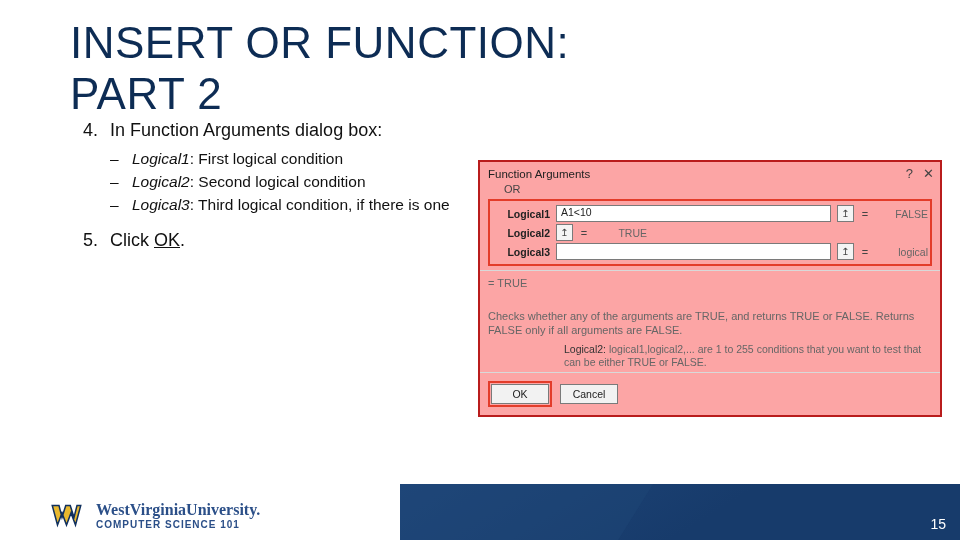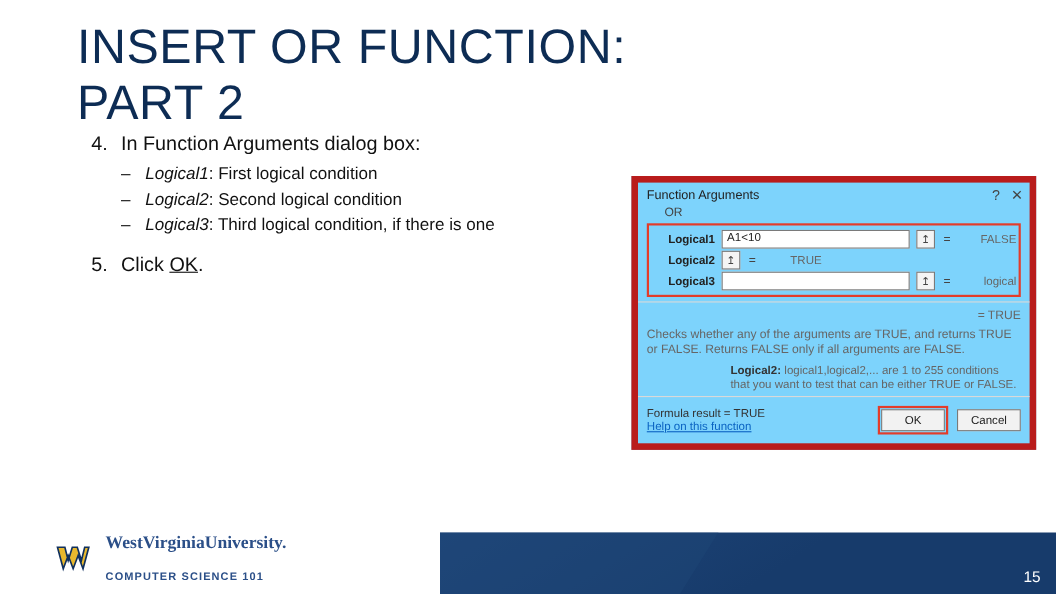--- a/index.html
+++ b/index.html
@@ -7,54 +7,54 @@
   .slide { width:960px; height:540px; position:relative; }
   .title { position:absolute; left:70px; top:18px; font-size:44px; font-weight:400; color:#0d2c54; letter-spacing:0.5px; line-height:1.15; }
   .body  { position:absolute; left:70px; top:120px; width:400px; font-size:18px; color:#111; }
   .ol-item { display:flex; margin-bottom:8px; }
   .ol-num  { width:28px; text-align:right; margin-right:12px; }
   .bullets { margin-left:40px; margin-top:6px; margin-bottom:14px; font-size:15.5px; line-height:1.35; }
   .bullet  { display:flex; margin-bottom:2px; }
   .bdash   { width:16px; text-align:left; margin-right:6px; }
   .bultxt i { font-style:italic; }
   .ul      { text-decoration: underline; }
-  .figure  { position:absolute; right:18px; top:160px; width:368px; border:6px solid #b91c1c; background:#7dd3fc; font-family: "Segoe UI", Tahoma, sans-serif; font-size:11px; color:#222; }
+  .figure  { position:absolute; right:18px; top:160px; width:464px; border:2px solid #b91c1c; background:#fca5a5; font-family: "Segoe UI", Tahoma, sans-serif; font-size:11px; color:#222; }
   .fig-titlebar { display:flex; align-items:center; justify-content:space-between; padding:4px 6px 2px 8px; }
   .fig-title { font-size:11.5px; }
   .fig-tbtns { display:flex; gap:10px; font-size:13px; color:#444; }
   .fig-or    { padding:0 8px 4px 8px; font-size:11px; color:#444;margin-left:16px; }
   .fig-args  { margin:0 8px 4px 8px; border:2px solid #e33c2a; padding:2px 2px; }
   .fig-row   { display:flex; align-items:center; gap:6px; margin:2px 0; }
   .fig-lbl   { width:58px; text-align:right; font-weight:700; font-size:10.5px; }
   .fig-inp   { flex:1; height:17px; border:1px solid #7a7a7a; padding:0 4px; font-size:10.5px; color:#222; background:#fff; }
   .fig-ref   { width:17px; height:17px; border:1px solid #7a7a7a; display:flex; align-items:center; justify-content:center; font-size:10px; color:#444; background:#f4f4f4; }
   .fig-eq    { width:10px; text-align:center; color:#444; }
   .fig-val   { width:52px; font-size:10.5px; color:#666;text-align:right; }
   .fig-mid   { padding:6px 8px 2px 8px; border-top:1px solid #d9d9d9; color:#666; line-height:1.25; }
-  .fig-mid .r1 { text-align:right; margin-bottom:3px; }
+  .fig-mid .r1 { margin-bottom:19px; }
   .fig-mid .r2 { font-size:11px; }
   .fig-mid .r3 { font-size:10.5px; margin-top:6px; padding-left:76px; }
-  .fig-mid .r3 b { font-weight:700; color:#333; }
+  .fig-mid .r3 b { font-weight:400; color:#333; }
   .fig-bot   { padding:8px 8px 8px 8px; border-top:1px solid #d9d9d9; display:flex; align-items:center; justify-content:space-between; }
   .fig-res   { font-size:10.5px; color:#333; }
   .fig-help  { font-size:10.5px; color:#0a63c2; text-decoration:underline; }
   .fig-btns  { display:flex; gap:8px; align-items:center; }
   .fig-btn   { min-width:58px; height:20px; border:1px solid #7a7a7a; background:#f2f2f2; font-size:10.5px; display:flex; align-items:center; justify-content:center; }
   .fig-ok-wrap { border:2px solid #e33c2a; padding:1px; }
   .footer { position:absolute; left:0; bottom:0; width:100%; height:56px; }
   .footer .bg { position:absolute; right:0; bottom:0; width:560px; height:56px; overflow:hidden; }
   .footer .bg::before { content:""; position:absolute; right:-60px; bottom:-10px; width:700px; height:120px; background:linear-gradient(135deg, #224a80 0%, #173b6b 60%); transform:skewX(-32deg); }
   .footer .bg::after  { content:""; position:absolute; right:320px; bottom:-10px; width:400px; height:90px; background:#1d4575; transform:skewX(-32deg); opacity:0.5; }
   .pagenum { position:absolute; right:14px; bottom:8px; color:#fff; font-size:14px; }
   .brand   { position:absolute; left:50px; bottom:10px; display:flex; align-items:center; gap:10px;font-weight:bold; }
   .wv-logo { width:36px; height:28px; position:relative; }
   .wv-logo svg { width:36px; height:28px; }
   .brand-text { display:flex; flex-direction:column; line-height:1; }
   .brand-top  { font-family:"Times New Roman", serif; color:#2b4f88; font-size:16px; }
-  .brand-bot  { font-size:10px; color:#2b4f88; letter-spacing:1px; margin-top:18px; }
+  .brand-bot  { font-size:10px; color:#2b4f88; letter-spacing:1px; margin-top:2px; }
 </style>
 </head>
 <body>
 
 <div class="slide">
 
   <div class="title">
     <span>INSERT OR FUNCTION:</span><br>
     <span>PART 2</span>
   </div>
@@ -114,24 +114,20 @@
         <div class="fig-eq">=</div>
         <div class="fig-val">logical</div>
       </div>
     </div>
     <div class="fig-mid">
       <div class="r1">=  TRUE</div>
       <div class="r2">Checks whether any of the arguments are TRUE, and returns TRUE or FALSE. Returns FALSE only if all arguments are FALSE.</div>
       <div class="r3"><b>Logical2:</b><span>  logical1,logical2,... are 1 to 255 conditions that you want to test that can be either TRUE or FALSE.</span></div>
     </div>
     <div class="fig-bot">
-      <div>
-        <div class="fig-res"><span>Formula result =  </span><span>TRUE</span></div>
-        <div class="fig-help">Help on this function</div>
-      </div>
       <div class="fig-btns">
         <div class="fig-ok-wrap">
           <div class="fig-btn">OK</div>
         </div>
         <div class="fig-btn">Cancel</div>
       </div>
     </div>
   </div>
 
   <div class="footer">

